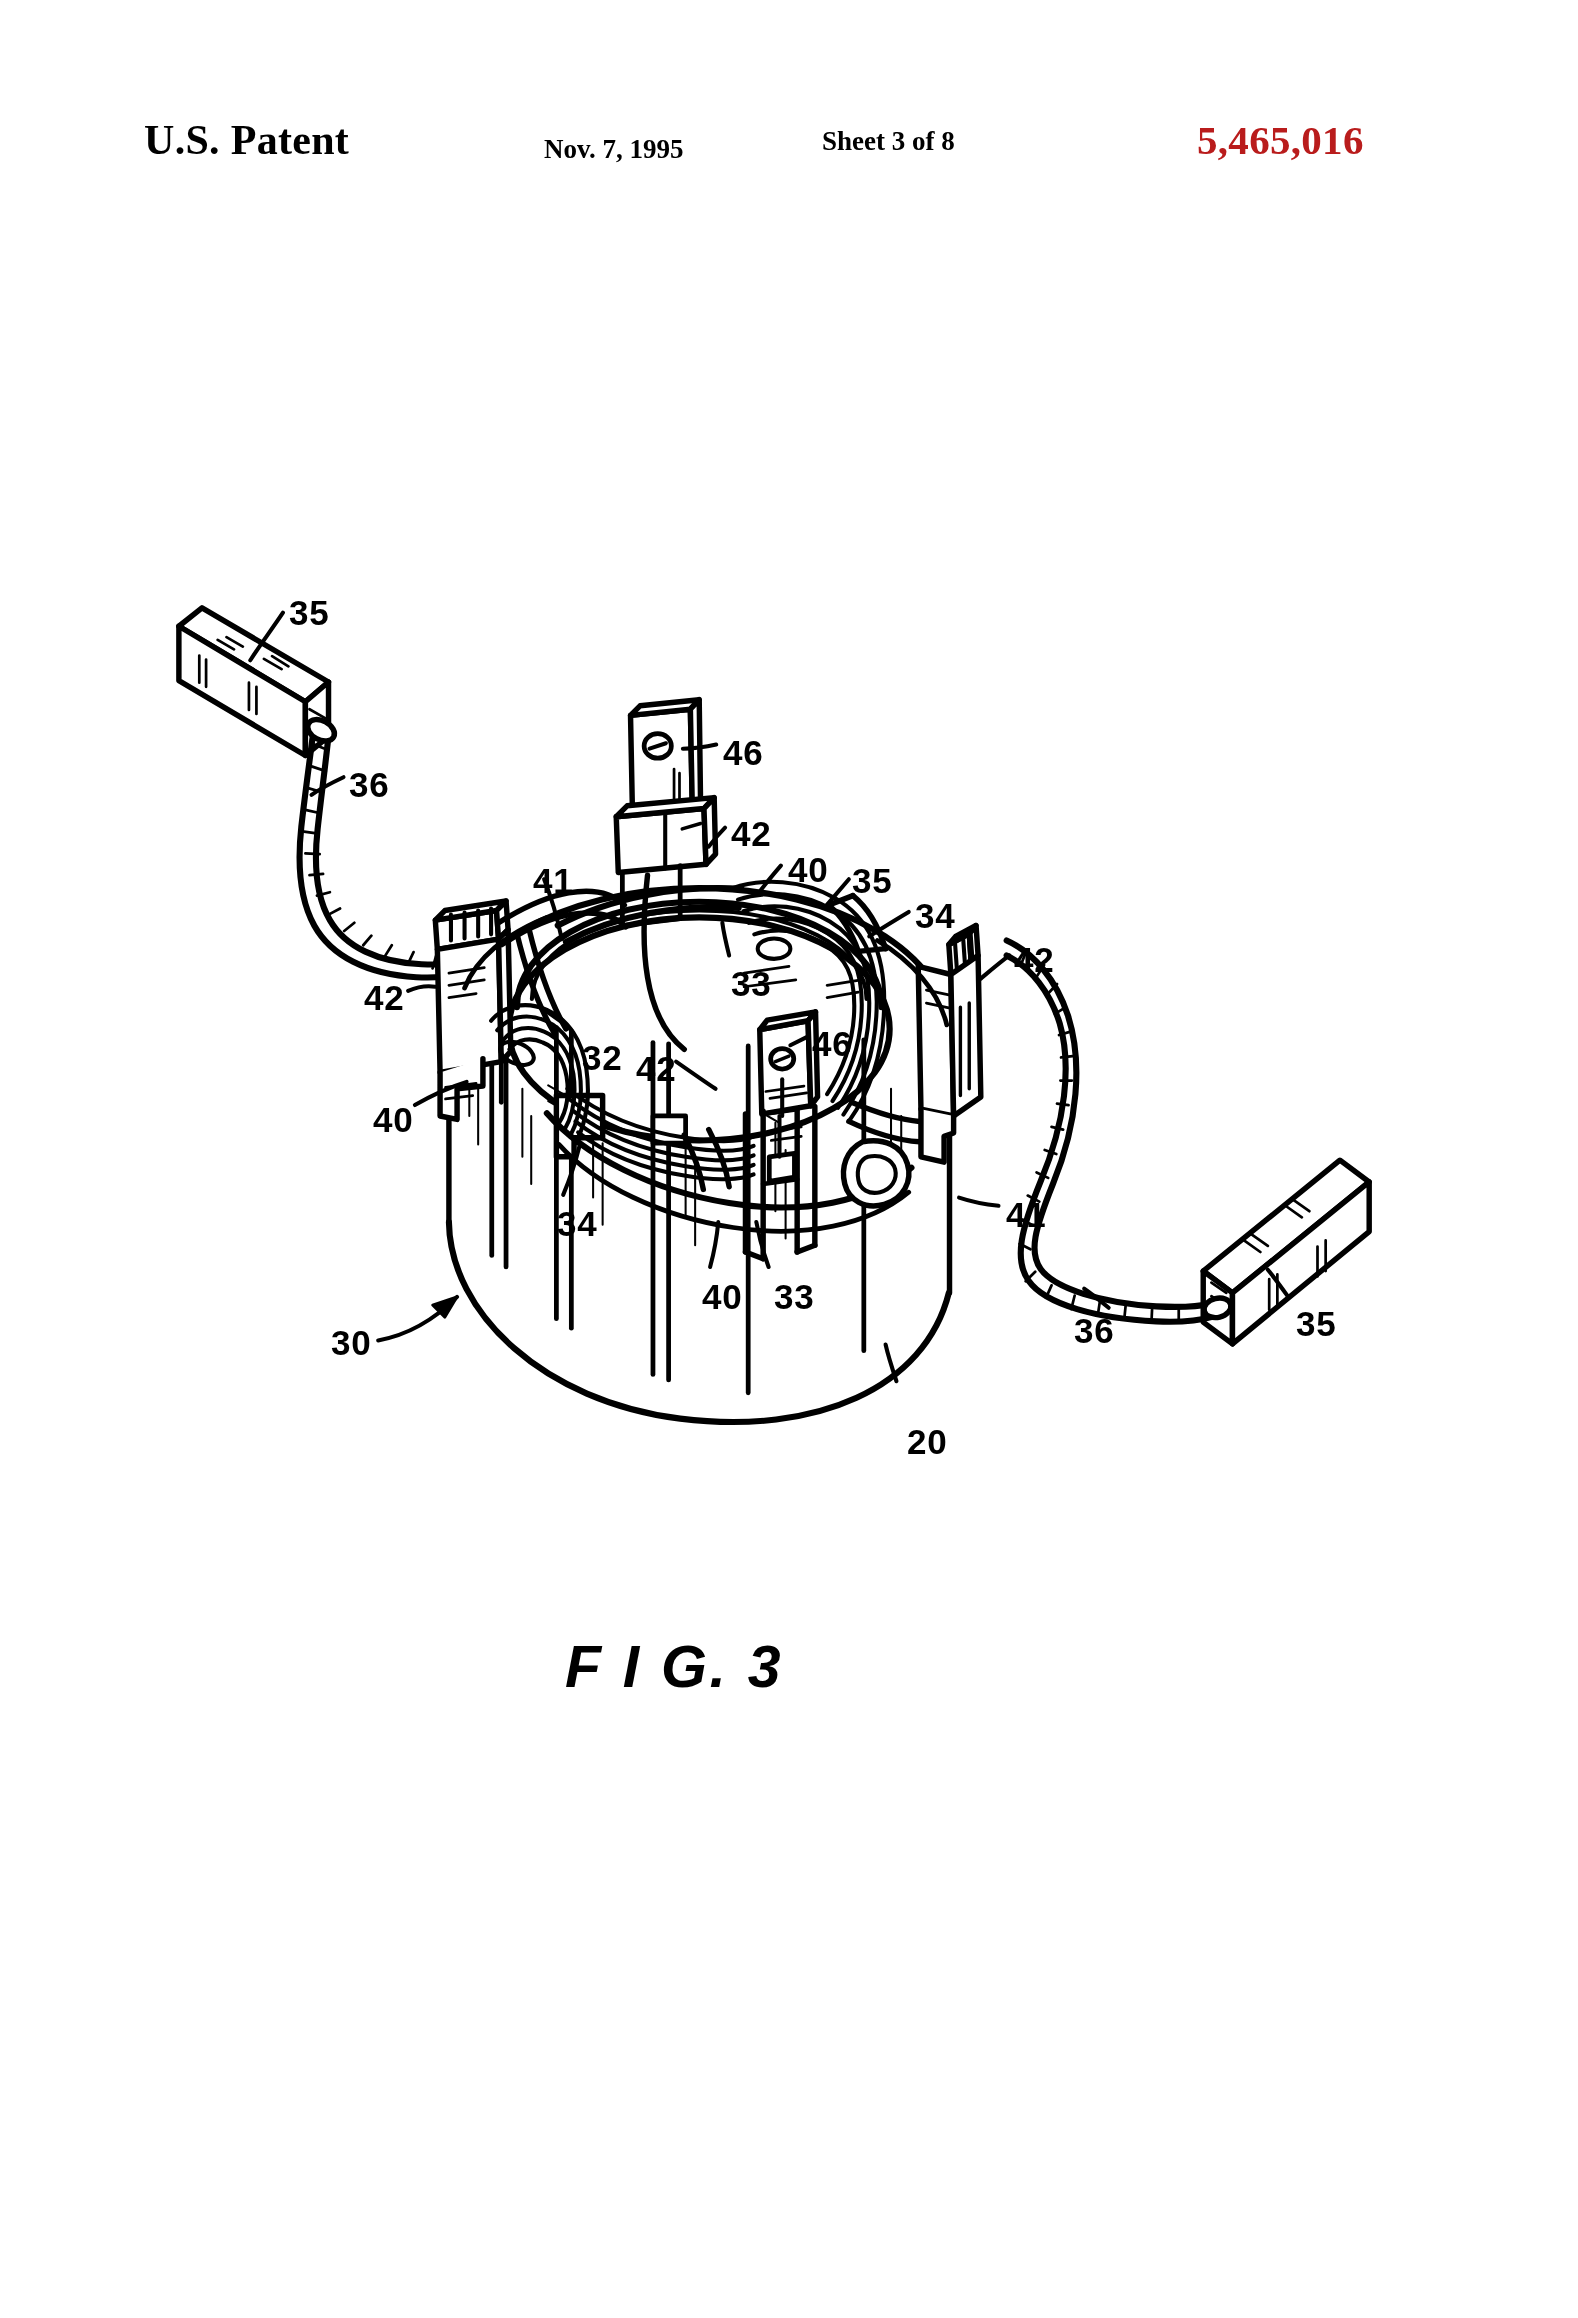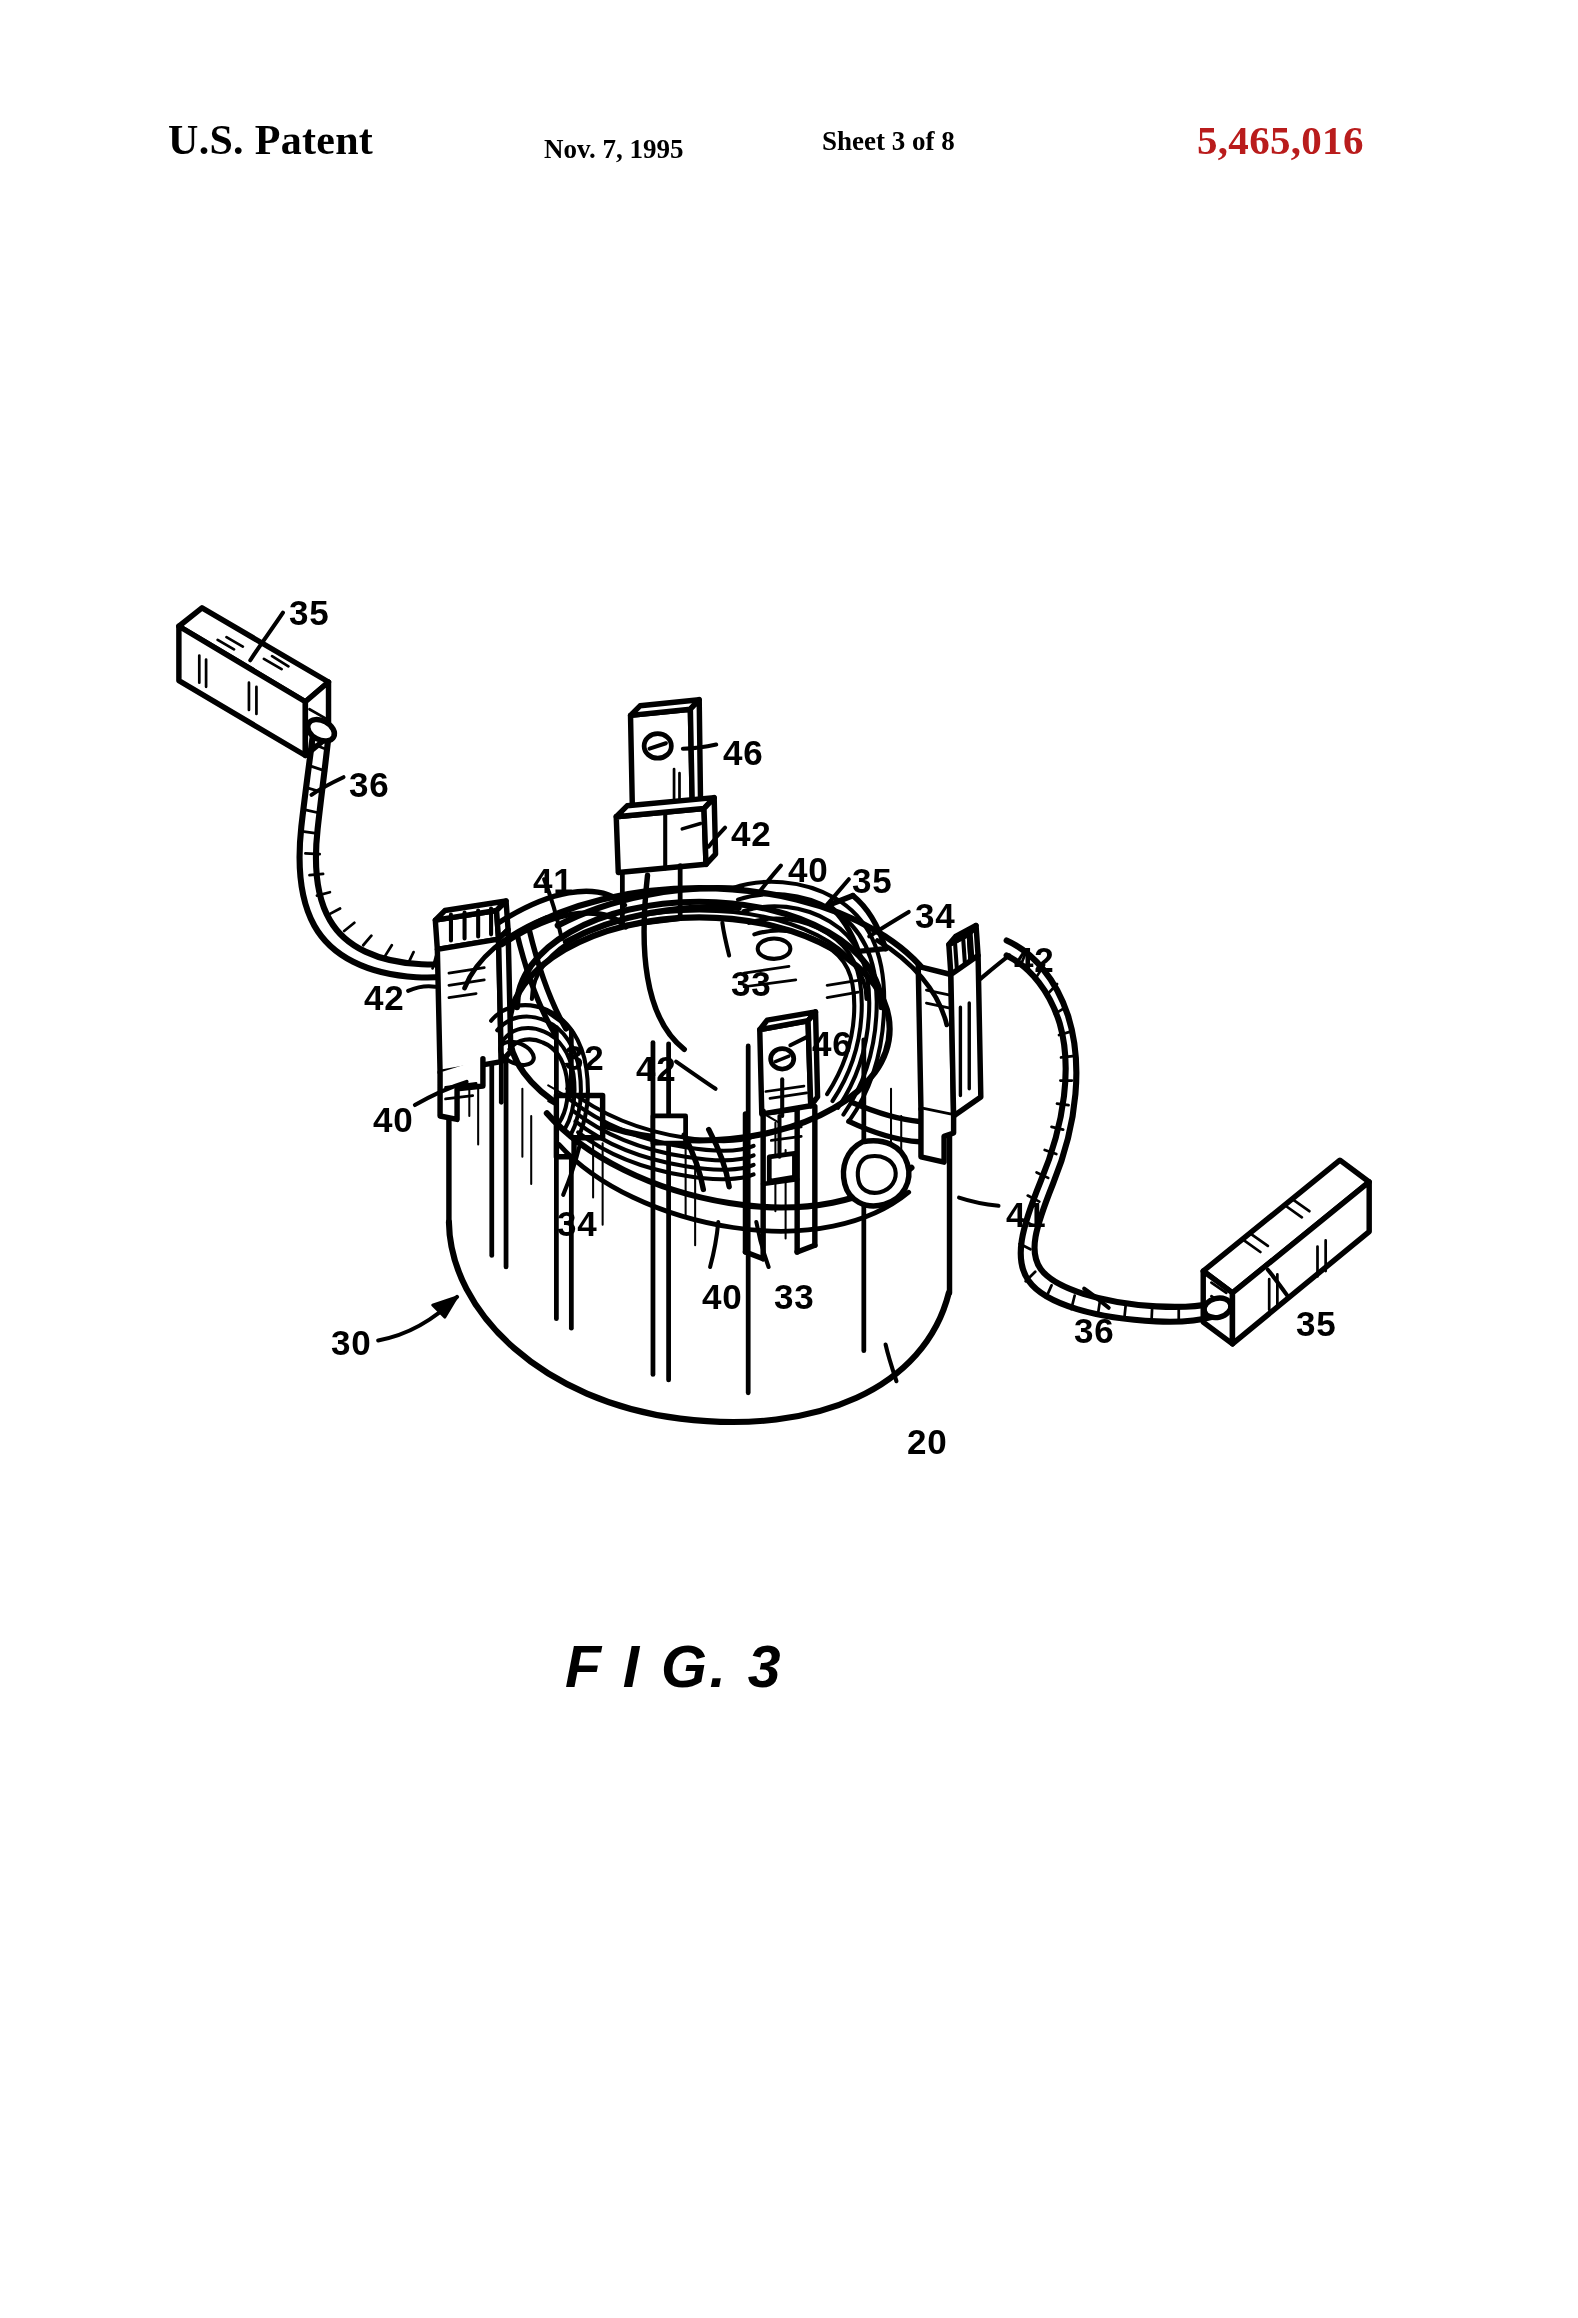--- a/index.html
+++ b/index.html
@@ -26,21 +26,20 @@
   .hdr-left {
     position: absolute;
     left: 144px;
     top: 0;
     font-family: "Liberation Serif", serif;
     font-weight: bold;
     font-size: 42px;
     letter-spacing: 0.3px;
     color: #000;
     white-space: nowrap;
-    margin-left: 24px;
   }
   .hdr-date {
     position: absolute;
     left: 544px;
     top: 18px;
     font-family: "Liberation Serif", serif;
     font-weight: bold;
     font-size: 27px;
     color: #000;
     white-space: nowrap;
@@ -486,21 +485,21 @@
   <div class="ref" style="left:349px;  top:767px;">36</div>
   <div class="ref" style="left:723px; top:735px;">46</div>
   <div class="ref" style="left:731px; top:816px;">42</div>
   <div class="ref" style="left:533px;  top:863px;">41</div>
   <div class="ref" style="left:788px; top:852px;">40</div>
   <div class="ref" style="left:852px; top:863px;">35</div>
   <div class="ref" style="left:915px; top:898px;">34</div>
   <div class="ref" style="left:364px;  top:980px;">42</div>
   <div class="ref" style="left:731px; top:966px;">33</div>
   <div class="ref" style="left:1014px; top:942px;">42</div>
-  <div class="ref" style="left:564px;  top:1040px;">32</div>
+  <div class="ref" style="left:582px;  top:1040px;">32</div>
   <div class="ref" style="left:636px;  top:1051px;">42</div>
   <div class="ref" style="left:812px; top:1026px;">46</div>
   <div class="ref" style="left:373px;  top:1102px;">40</div>
   <div class="ref" style="left:557px;  top:1206px;">34</div>
   <div class="ref" style="left:1006px; top:1197px;">41</div>
   <div class="ref" style="left:702px; top:1279px;">40</div>
   <div class="ref" style="left:774px; top:1279px;">33</div>
   <div class="ref" style="left:1074px; top:1313px;">36</div>
   <div class="ref" style="left:1296px; top:1306px;">35</div>
   <div class="ref" style="left:331px;  top:1325px;">30</div>

